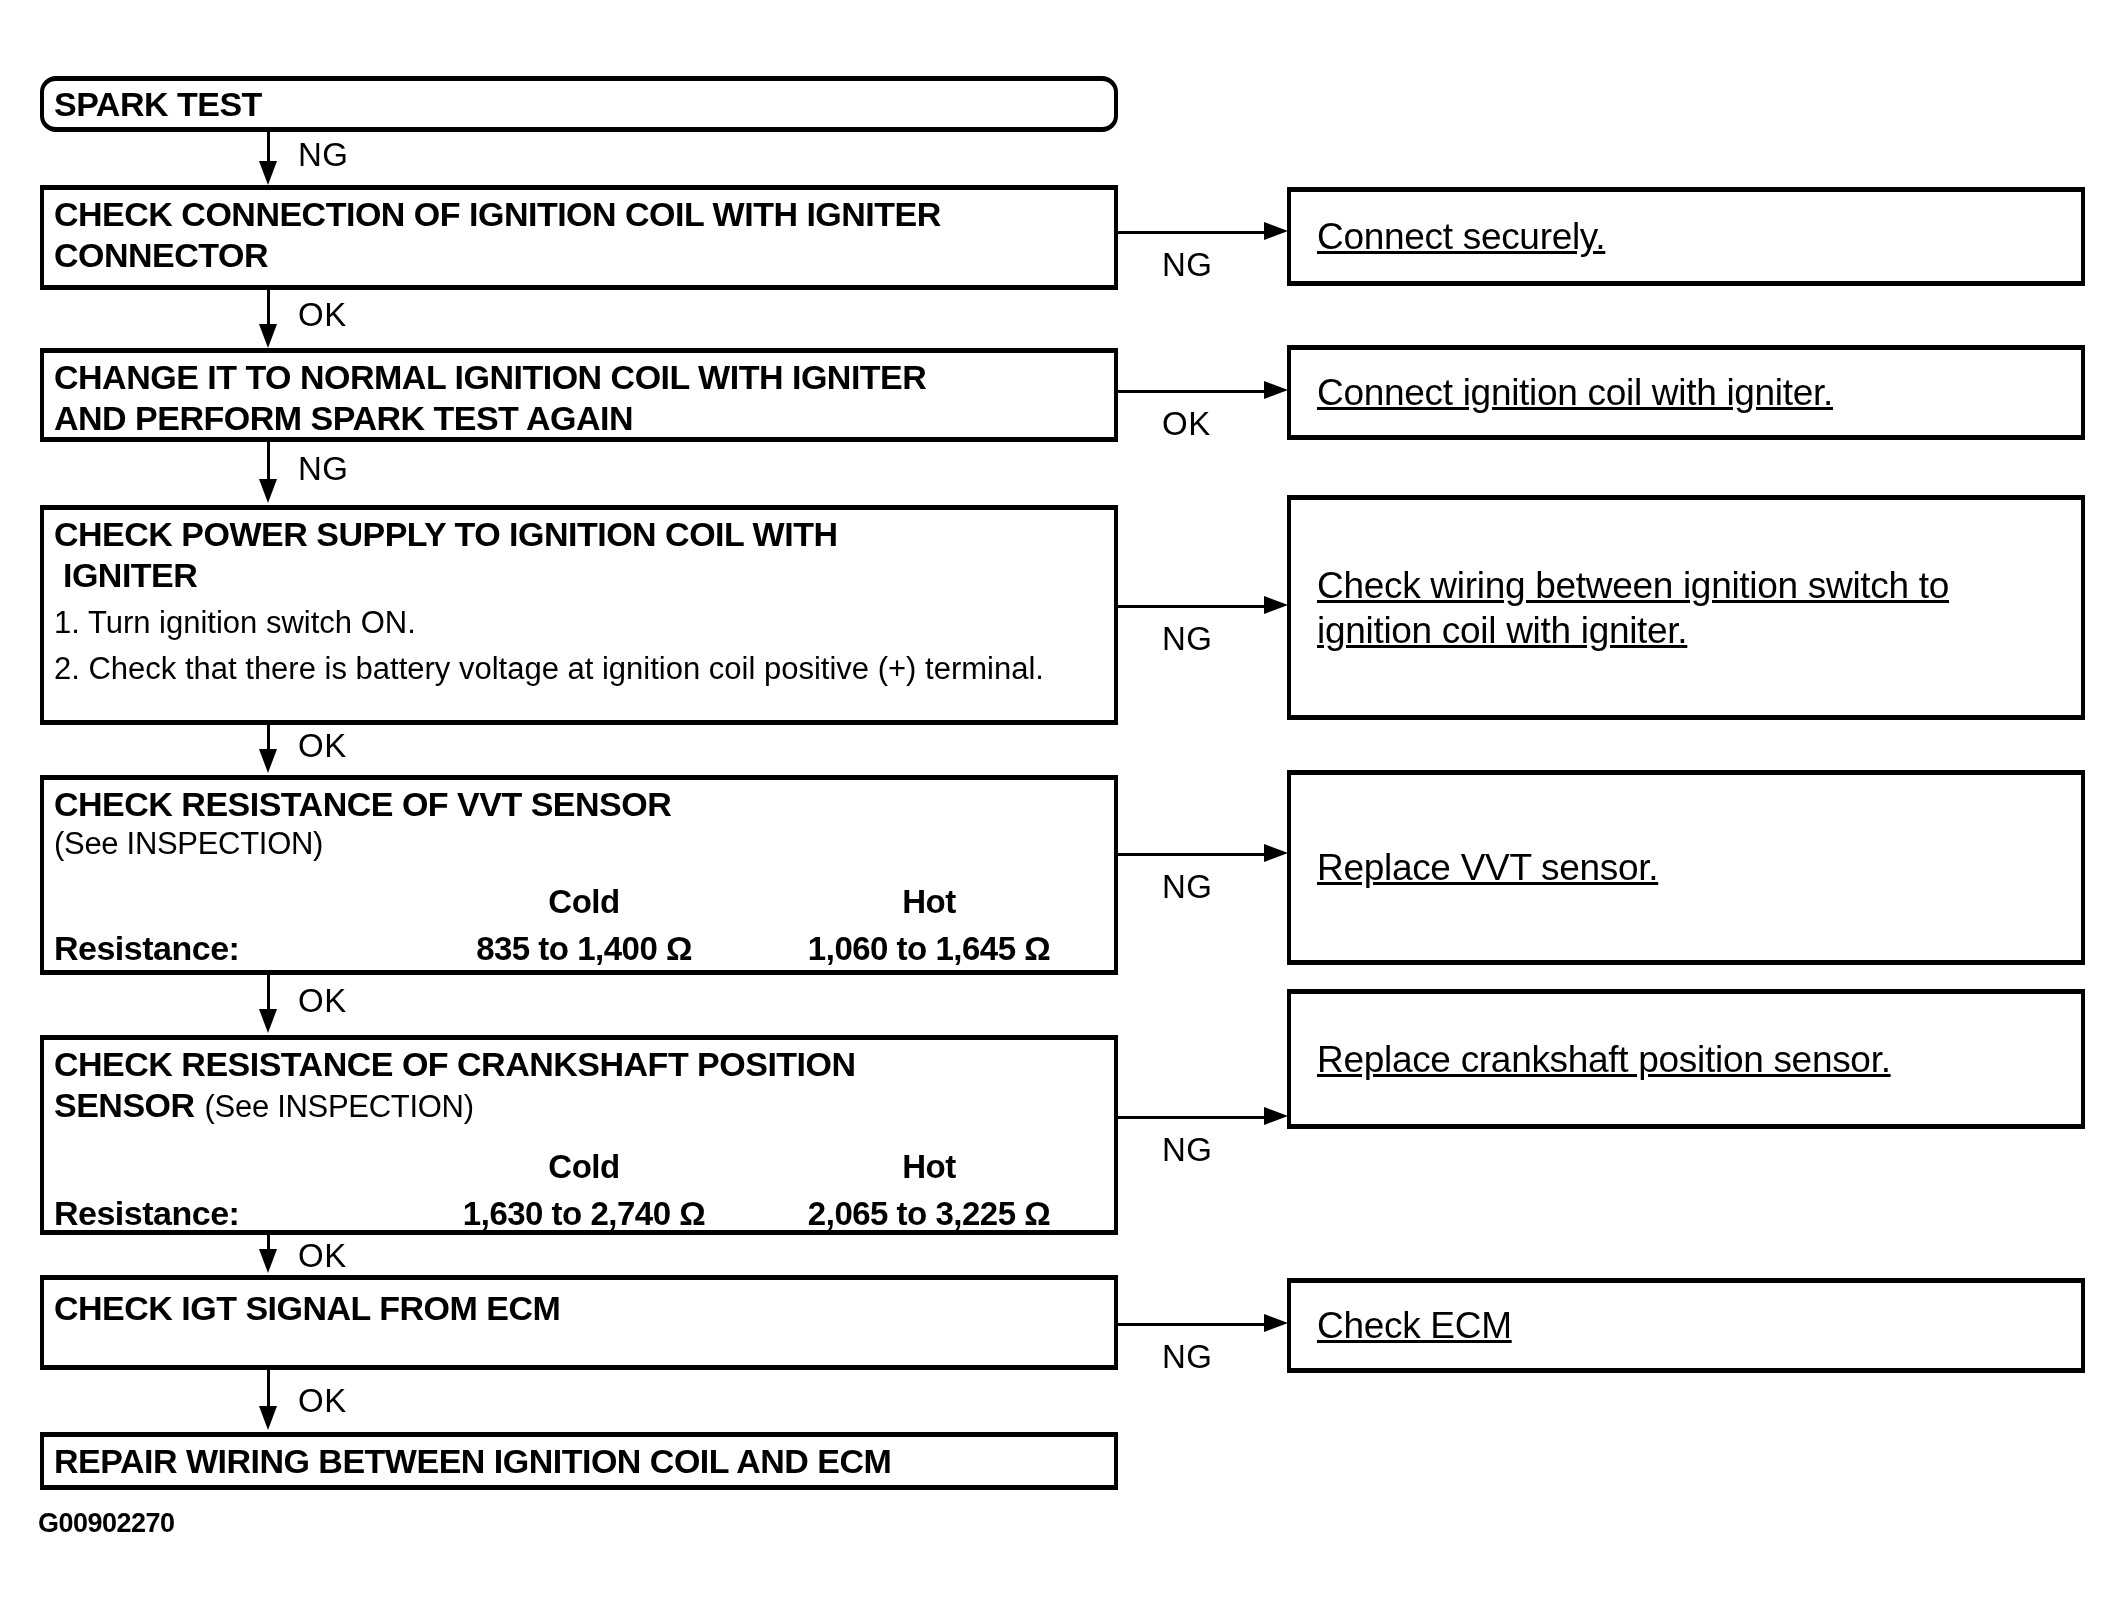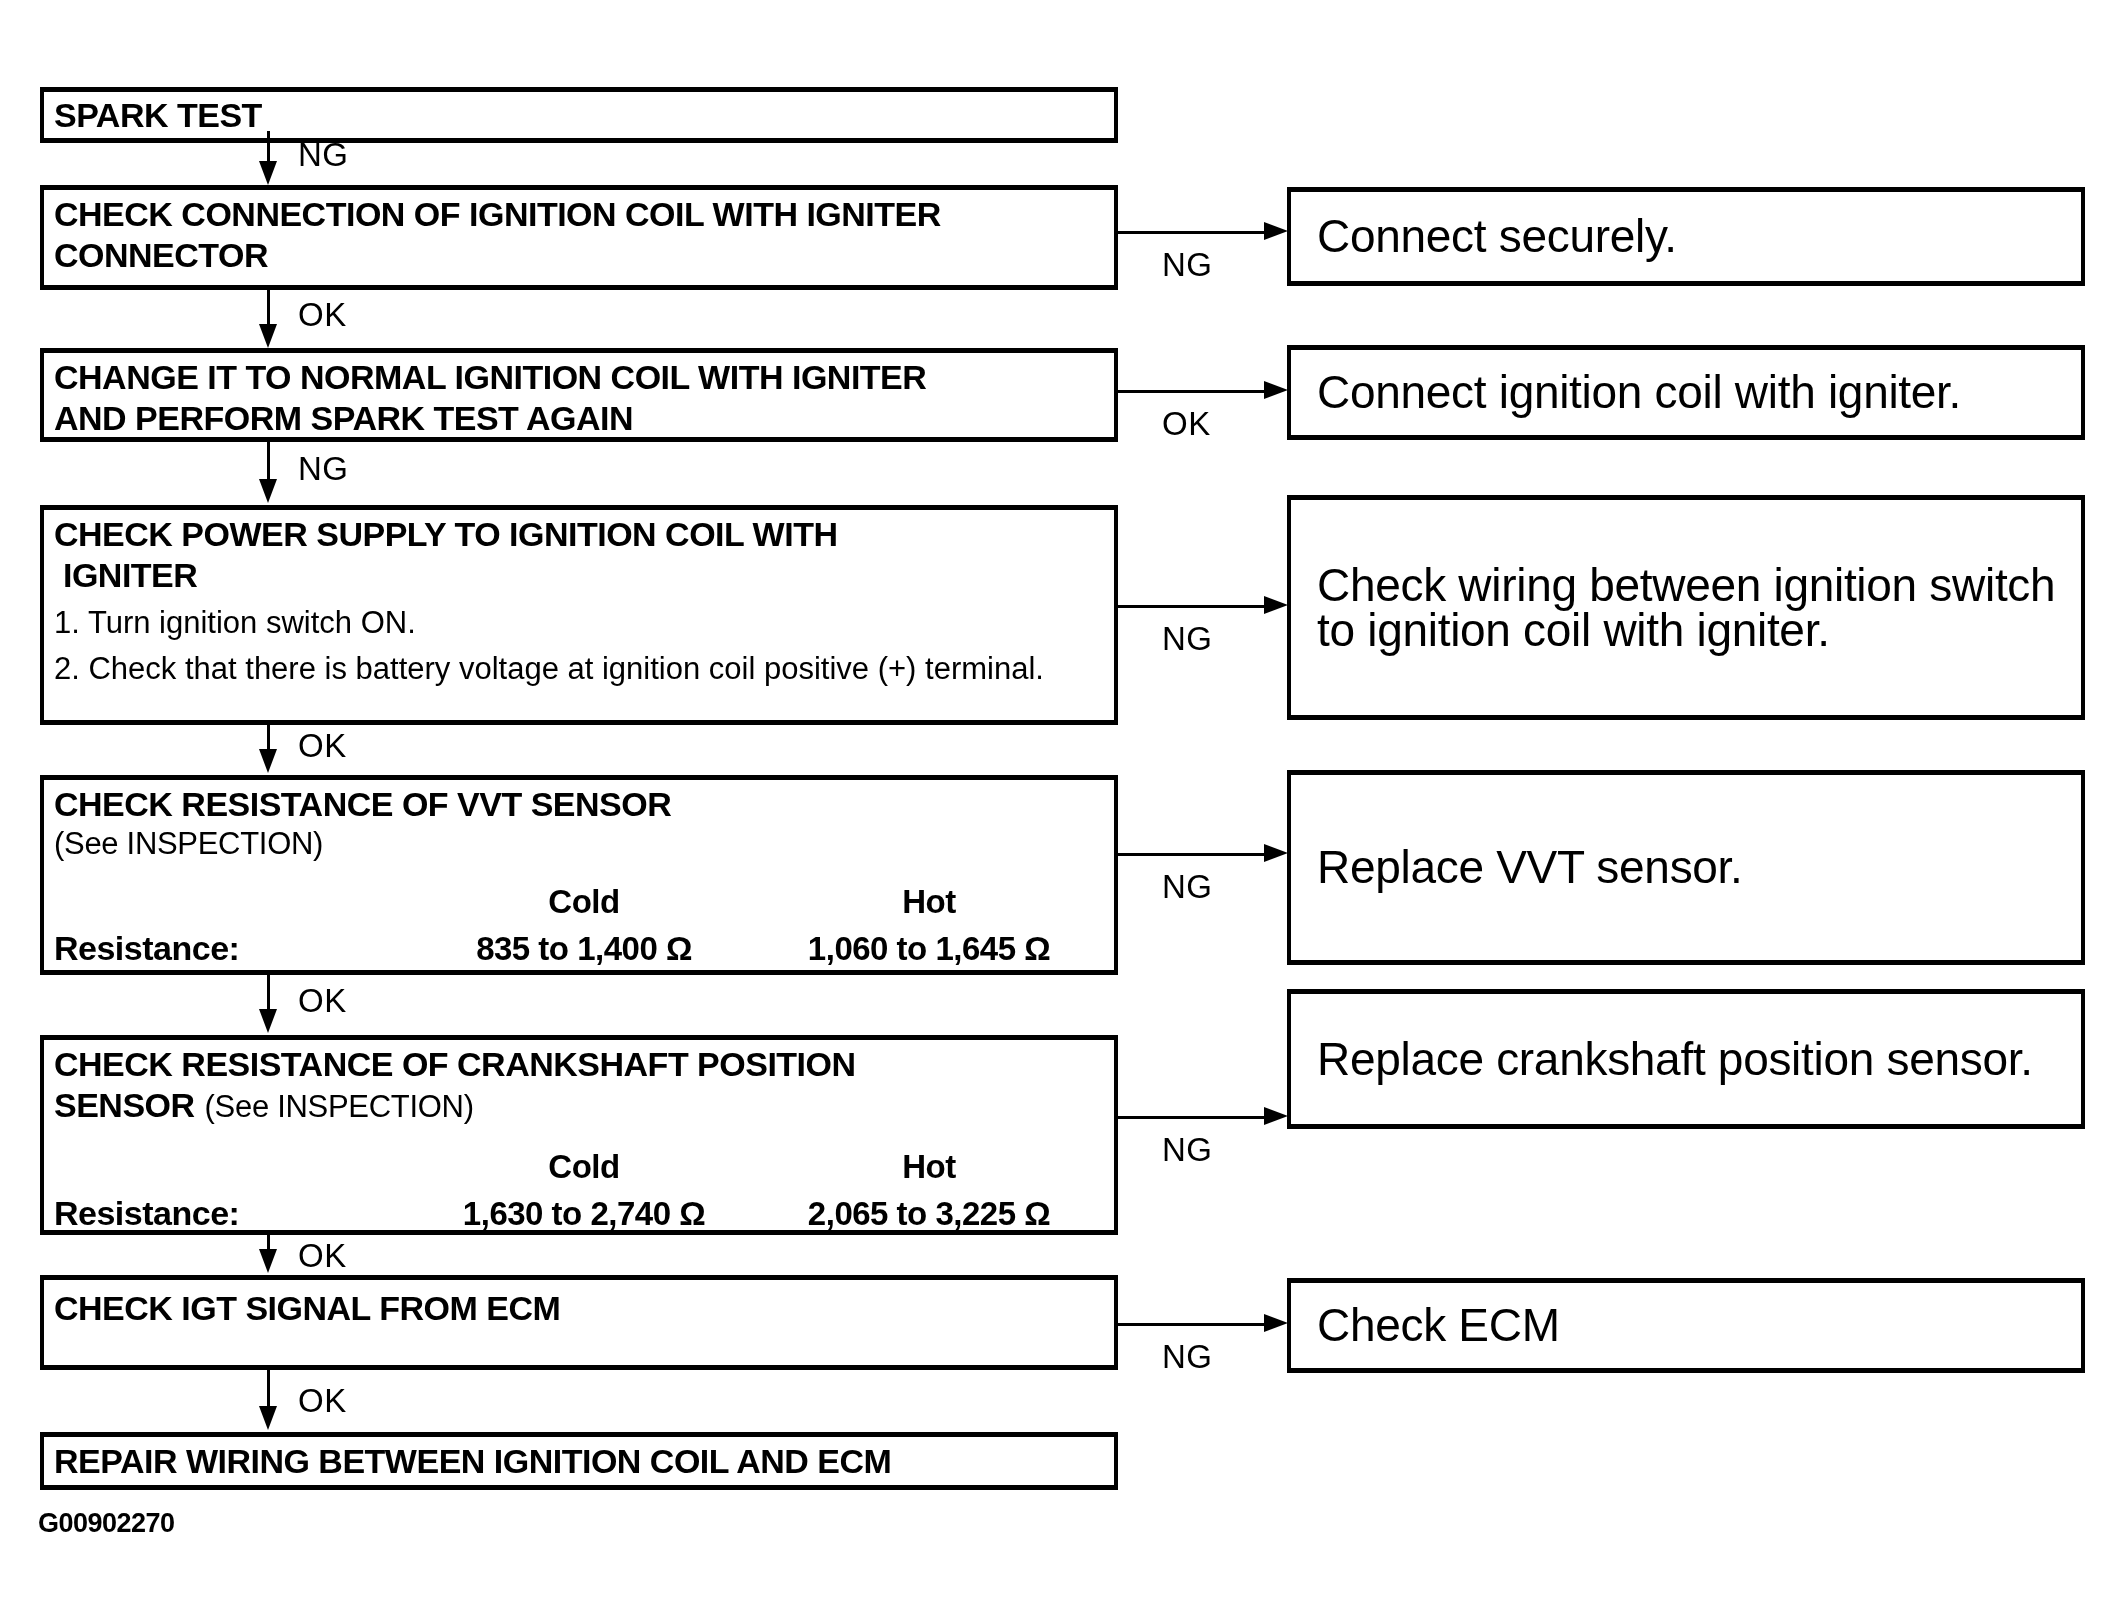--- a/index.html
+++ b/index.html
@@ -49,24 +49,25 @@
     margin-top: 10px;
   }
   .instruction.first { margin-top: 9px; }
   .res-table { margin-top: 20px; }
   .res-row { display: flex; align-items: baseline; }
   .res-row.values { margin-top: 8px; }
   .res-label { width: 360px; font-size: 34px; font-weight: 700; letter-spacing: -0.5px; }
   .res-cold  { width: 340px; text-align: center; font-size: 33px; font-weight: 700; letter-spacing: -0.5px; }
   .res-hot   { flex: 1; text-align: center; font-size: 33px; font-weight: 700; letter-spacing: -0.5px; }
   .action-text {
-    font-size: 46px;
+    font-size: 37px;
     font-weight: 400;
     letter-spacing: -0.3px;
     line-height: 45px;
+    text-decoration: underline;
   }
   .vline { position: absolute; left: 267px; width: 3px; background: #000; }
   .hline { position: absolute; left: 1118px; width: 148px; height: 3px; background: #000; }
   .arrow-down {
     position: absolute; left: 259px; width: 0; height: 0;
     border-left: 9px solid transparent;
     border-right: 9px solid transparent;
     border-top: 24px solid #000;
   }
   .arrow-right {
@@ -86,21 +87,21 @@
   .figure-code {
     position: absolute; left: 38px; top: 1508px;
     font-size: 27px; font-weight: 700; letter-spacing: -0.5px;
   }
 </style>
 </head>
 <body>
 
 <div class="canvas">
 
-  <div class="box left-box vcenter" style="top:87px; height:56px;">
+  <div class="box left-box vcenter" style="top:76px; height:56px;border-radius:16px;">
     <div class="step-title">SPARK TEST</div>
   </div>
 
   <div class="box left-box" style="top:185px; height:105px;">
     <div class="step-title">CHECK CONNECTION OF IGNITION COIL WITH IGNITER
 CONNECTOR</div>
   </div>
 
   <div class="box left-box" style="top:348px; height:94px;">
     <div class="step-title">CHANGE IT TO NORMAL IGNITION COIL WITH IGNITER

